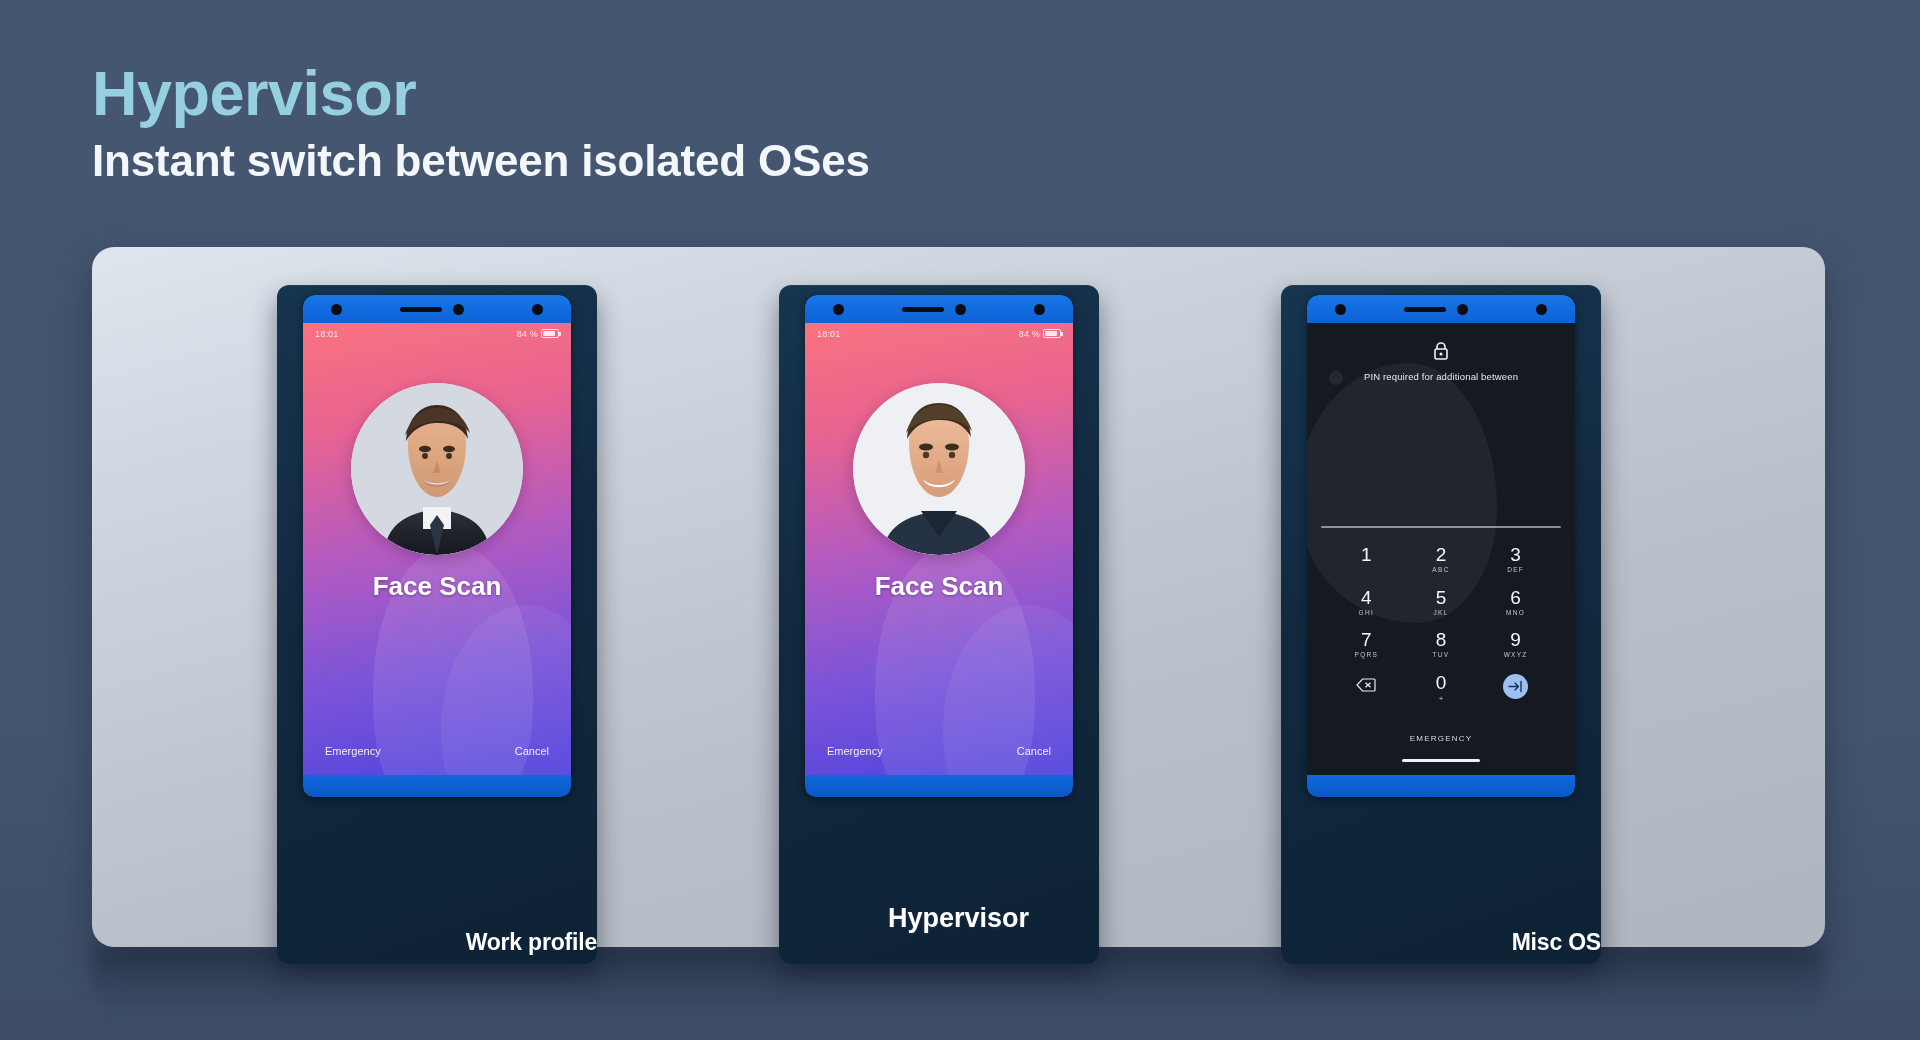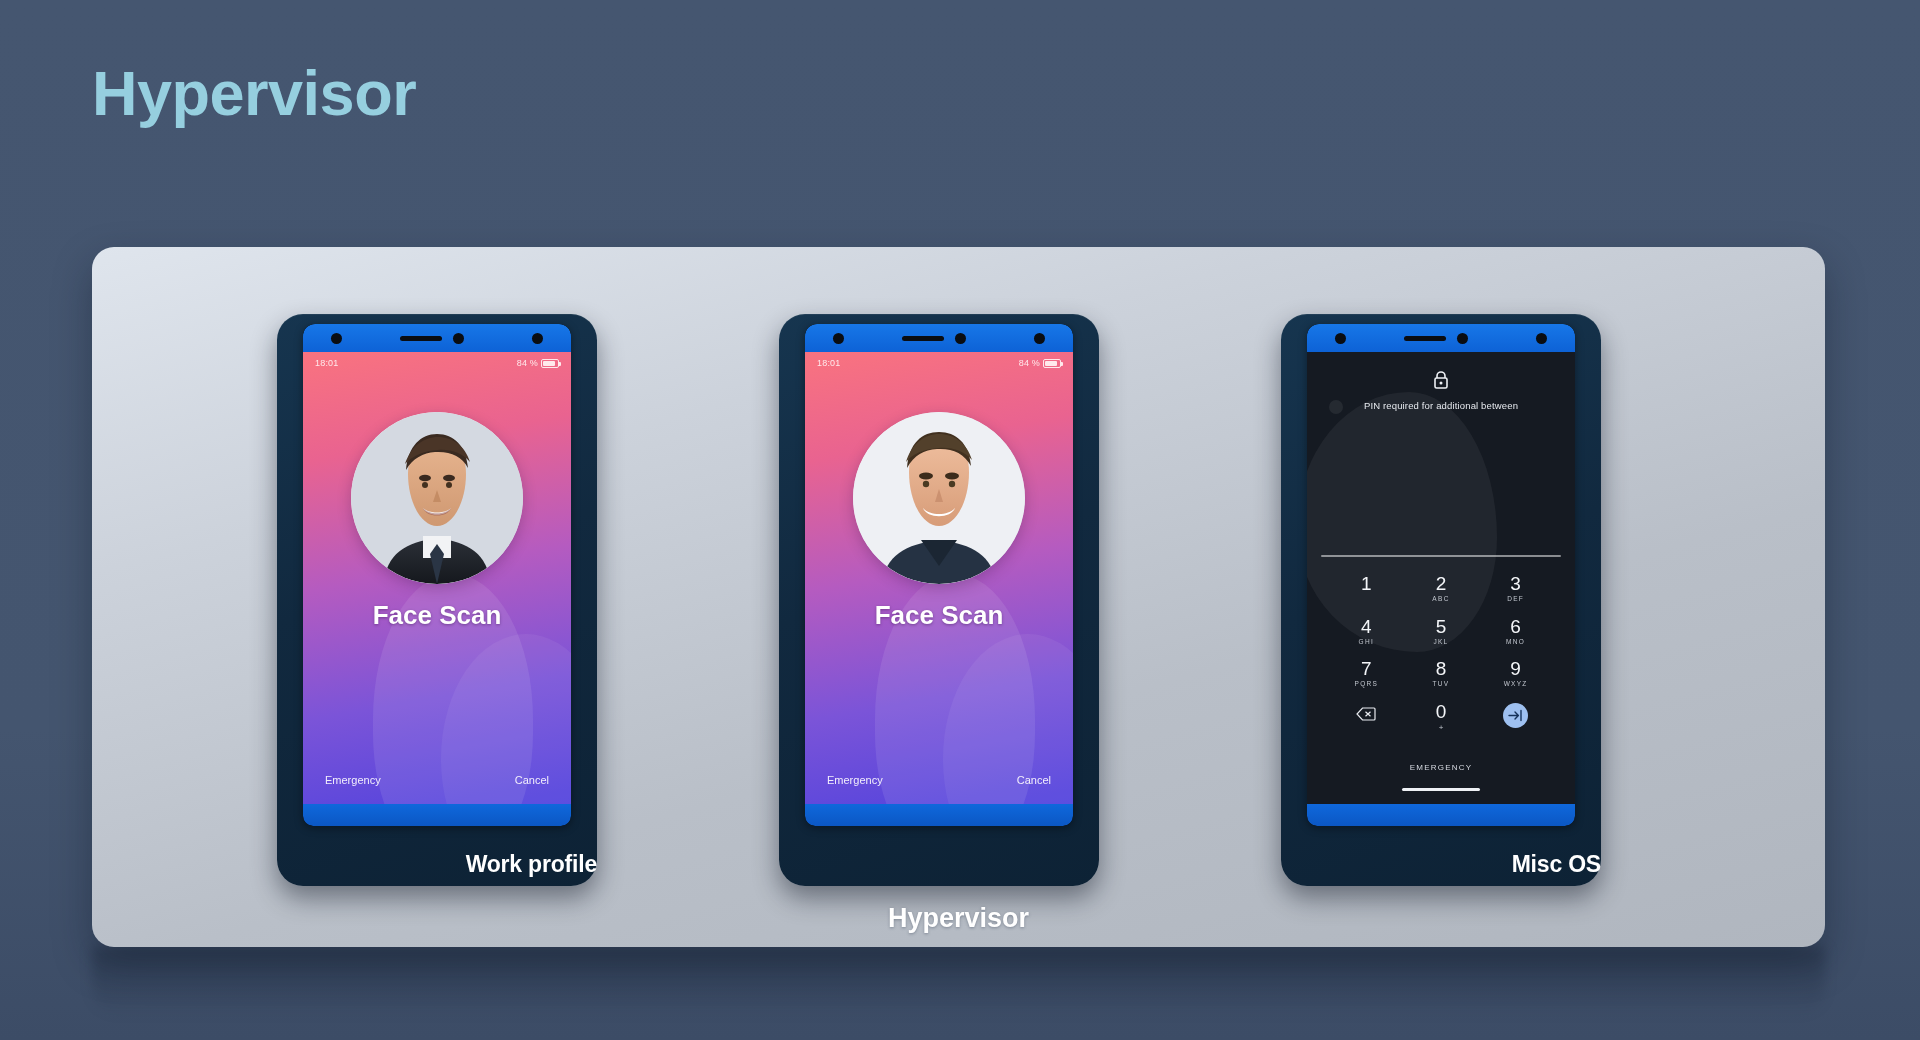--- a/index.html
+++ b/index.html
@@ -36,26 +36,25 @@
     background: linear-gradient(180deg, rgba(26,38,58,0.42) 0%, rgba(60,76,102,0.0) 100%);
     border-radius: 0 0 30px 30px;
     filter: blur(6px);
   }
 
   .phones { position: absolute; left: 0; top: 0; width: 100%; height: 100%; }
 
   
   .phone {
     position: absolute; top: 38px;
-    width: 320px; height: 572px;
+    width: 320px; height: 679px;
     background: linear-gradient(160deg,#16354f 0%,#11293f 45%,#0d2235 100%);
-    border-radius: 26px;
+    border-radius: 12px;
     box-shadow: 0 12px 26px rgba(10,18,30,0.45), inset 0 1px 0 rgba(255,255,255,0.06);
     padding: 10px 26px 0 26px;
-    margin-top: 29px;
   }
   .phone.p1 { left: 185px; }
   .phone.p2 { left: 687px; }
   .phone.p3 { left: 1189px; }
 
   .screen {
     position: relative;
     width: 268px; height: 502px;
     border-radius: 12px 12px 10px 10px;
     overflow: hidden;
@@ -94,21 +93,21 @@
   }
   .blob-b {
     position: absolute; right: -40px; bottom: -80px; width: 170px; height: 250px;
     background: rgba(255,255,255,0.06); border-radius: 50%;
   }
   .statusbar {
     position: absolute; top: 6px; left: 0; width: 100%;
     display: flex; justify-content: space-between; align-items: center;
     padding: 0 12px; color: #ffe9ec; font-size: 9px; letter-spacing: 0.2px;
   }
-  .batt-wrap { display: flex; align-items: center; gap: 3px; }
+  .batt-wrap { display: flex; gap: 3px; }
   .batt-icon { position: relative; width: 18px; height: 9px; border: 1.3px solid #ffe9ec; border-radius: 2px; }
   .batt-icon::after { content: ""; position: absolute; right: -3px; top: 2px; width: 2px; height: 4px; background: #ffe9ec; border-radius: 0 1px 1px 0; }
   .batt-fill { position: absolute; left: 1px; top: 1px; bottom: 1px; width: 78%; background: #ffe9ec; border-radius: 1px; }
 
   .avatar {
     position: absolute; left: 50%; top: 60px; transform: translateX(-50%);
     width: 172px; height: 172px; border-radius: 50%;
     background: radial-gradient(circle at 35% 28%, #f2f4f8 0%, #dfe3ea 55%, #c9ced8 100%);
     overflow: hidden;
     box-shadow: 0 4px 14px rgba(40,10,60,0.25);
@@ -179,20 +178,21 @@
     text-shadow: 0 1px 3px rgba(60,70,90,0.45);
   }
 </style>
 </head>
 <body>
 
 <div class="stage">
 
   <div class="header">
     <div class="title">Hypervisor</div>
+    <div class="subtitle">Instant switch between isolated OSes</div>
   </div>
 
   <div class="panel-shadow-band"></div>
 
   <div class="panel">
     <div class="phones">
 
       <div class="phone p1">
         <div class="screen">
           <div class="bezel-top">

